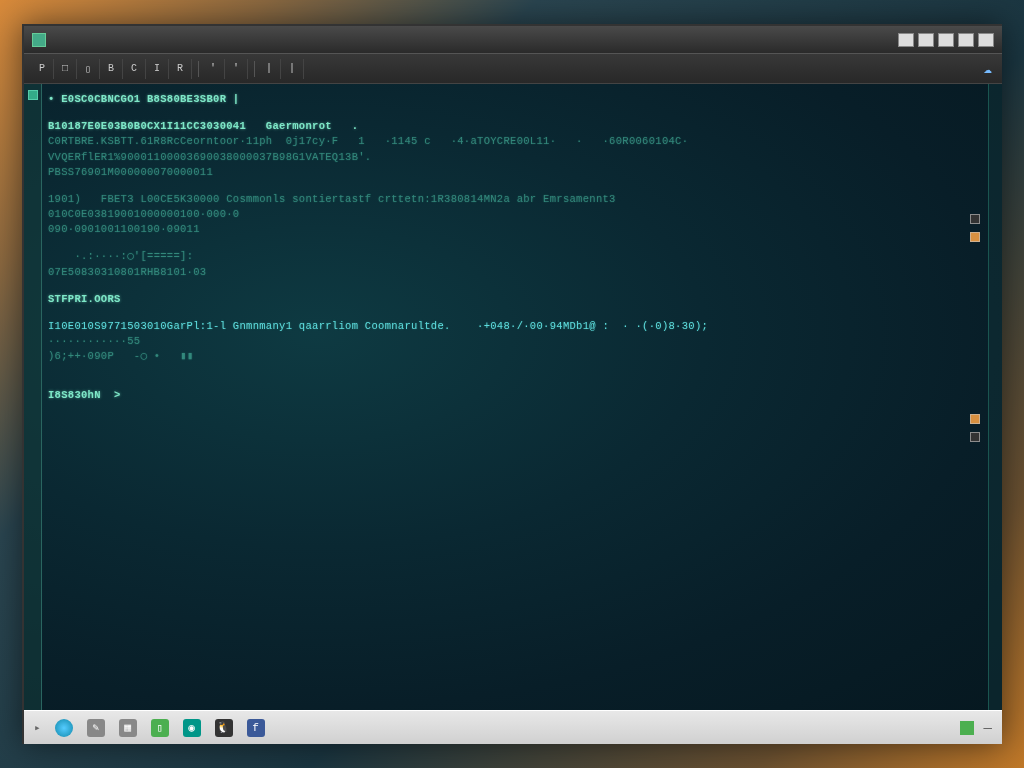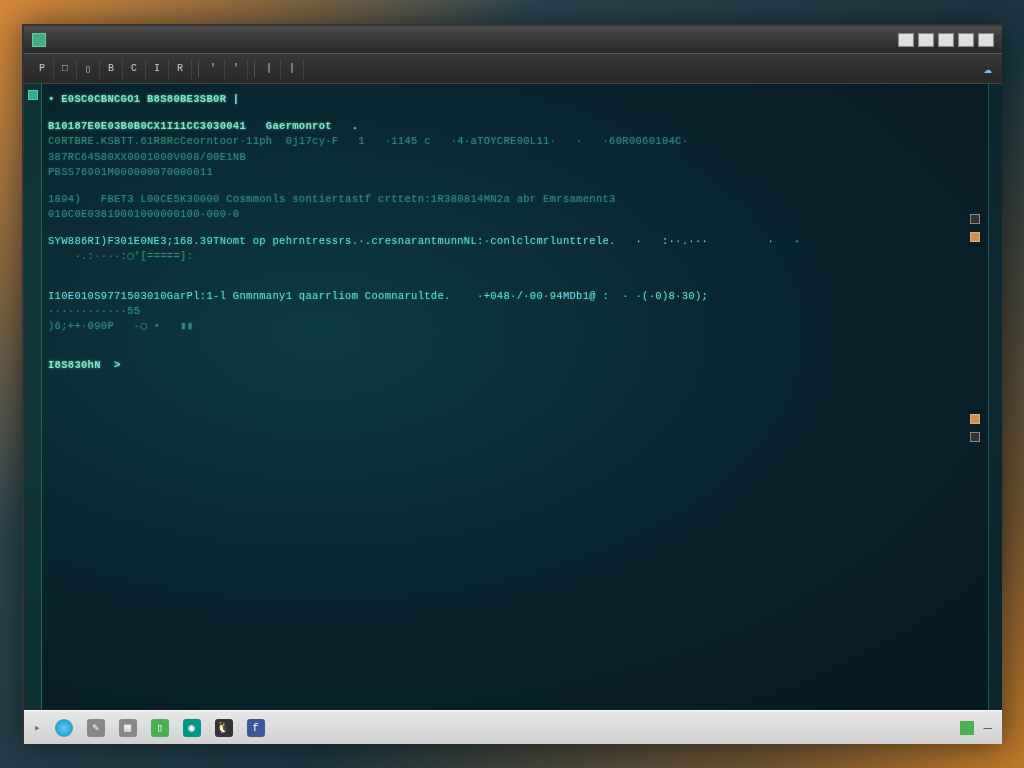--- a/index.html
+++ b/index.html
@@ -172,29 +172,31 @@
   <div class="content-pane">
     <div class="gutter">
       <div class="gutter-icon"></div>
     </div>
 
     <div class="terminal-body" id="terminal-body">
         <div class="line bright">• E0SC0CBNCGO1 B8S80BE3SB0R |</div>
         <div class="blank"></div>
         <div class="line bright">B10187E0E03B0B0CX1I11CC3030041   Gaermonrot   .</div>
         <div class="line dim">C0RTBRE.KSBTT.61R8RcCeorntoor·11ph  0j17cy·F   1   ·1145 c   ·4·aTOYCRE00L11·   ·   ·60R0060104C·</div>
-        <div class="line dim">387RC64580XX0001000V008/00E1NB</div>
+        <div class="line dim">VVQERflER1%90001100003690038000037B98G1VATEQ13B′.</div>
         <div class="line dim">PBSS76901M000000070000011</div>
         <div class="blank"></div>
-        <div class="line dim">1894)   FBET3 L00CE5K30000 Cosmmonls sontiertastf crttetn:1R380814MN2a abr Emrsamennt3</div>
+        <div class="line dim">1901)   FBET3 L00CE5K30000 Cosmmonls sontiertastf crttetn:1R380814MN2a abr Emrsamennt3</div>
         <div class="line dim">010C0E03819001000000100·000·0</div>
-        <div class="blank"></div>
-        <div class="line cyan">SYW886RI)F301E0NE3;168.39TNomt op pehrntressrs.·.cresnarantmunnNL:·conlclcmrlunttrele.   ·   :··.···         ·   ·</div>
+        <div class="line dim">090·0901001100190·09011</div>
+        <div class="blank"></div>
         <div class="line dim">    ·.:····:◯'[=====]:</div>
-        <div class="blank"></div>
+        <div class="line dim">07E50830310801RHB8101·03</div>
+        <div class="blank"></div>
+        <div class="line bright">STFPRI.OORS</div>
         <div class="blank"></div>
         <div class="line cyan">I10E010S9771503010GarPl:1-l Gnmnmany1 qaarrliom Coomnarultde.    ·+048·/·00·94MDb1@ :  · ·(·0)8·30);</div>
         <div class="line dim">············55</div>
         <div class="line dim">)6;++·090P   -◯ •   ▮▮</div>
         <div class="blank"></div>
         <div class="blank"></div>
         <div class="line bright">I8S830hN  &gt;</div>
       </div>
 
     <div class="right-gutter"></div>

